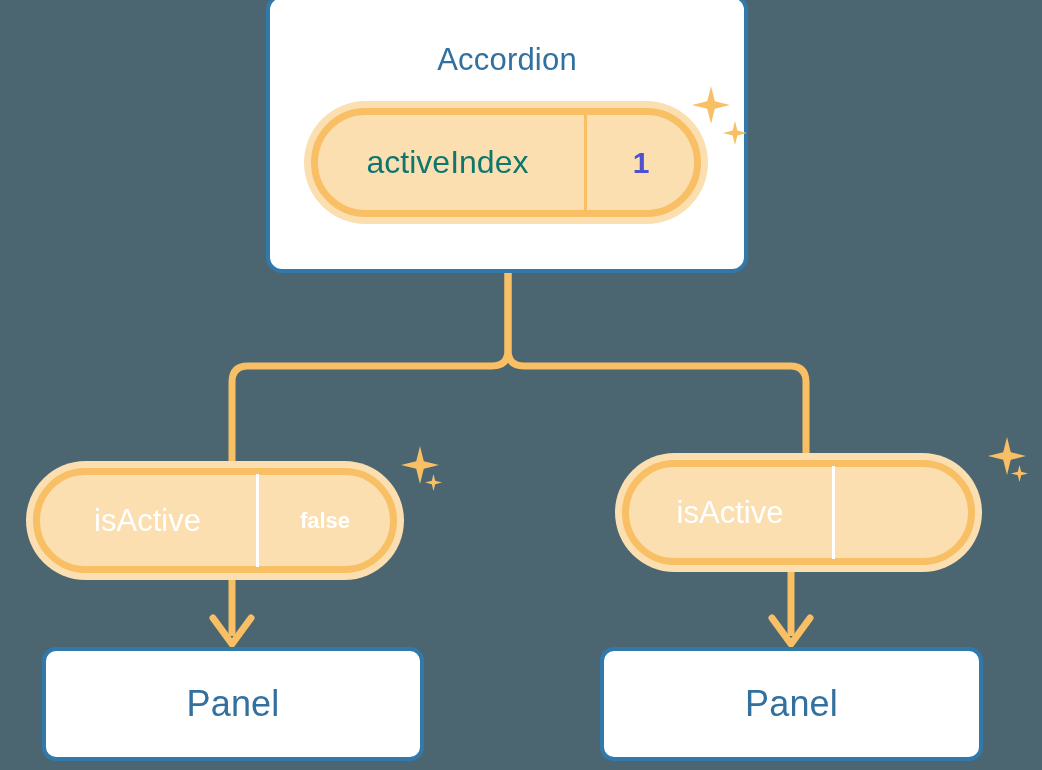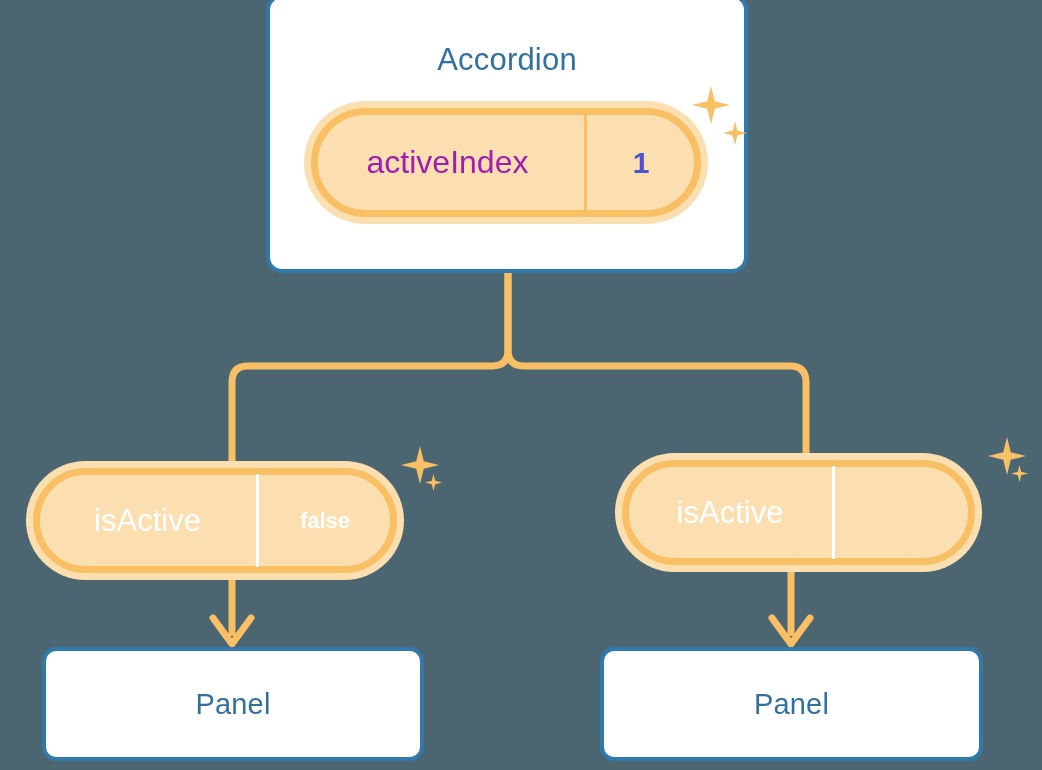--- a/index.html
+++ b/index.html
@@ -58,21 +58,21 @@
 
   .panel-card {
     top: 647px;
     height: 114px;
     display: flex;
     align-items: center;
     justify-content: center;
   }
   #panel-left  { left: 42px;  width: 382px; }
   #panel-right { left: 600px; width: 383px; }
-  .panel-card .card-title { font-size: 29px; }
+  .panel-card .card-title { font-size: 36px; }
 
   
   .pill {
     position: absolute;
     display: flex;
     align-items: stretch;
     box-sizing: border-box;
     border-radius: 999px;
   }
   
@@ -108,21 +108,21 @@
     left: 316px;
     top: 113px;
     width: 380px;
     height: 99px;
     background: #ffffff;
     border: 1px solid #f8bf64;
     z-index: 3;
   }
   #pill-active-index .pill-key {
     flex: 0 0 270px;
-    color: #a21caf;
+    color: #0f766e;
     font-size: 32px;
     padding-right: 6px;
     border-right: 3px solid #f8bf64;
   }
   #pill-active-index .pill-val {
     flex: 1 1 auto;
     color: #4e52cf;
     font-size: 30px;
     font-weight: bold;
   }

